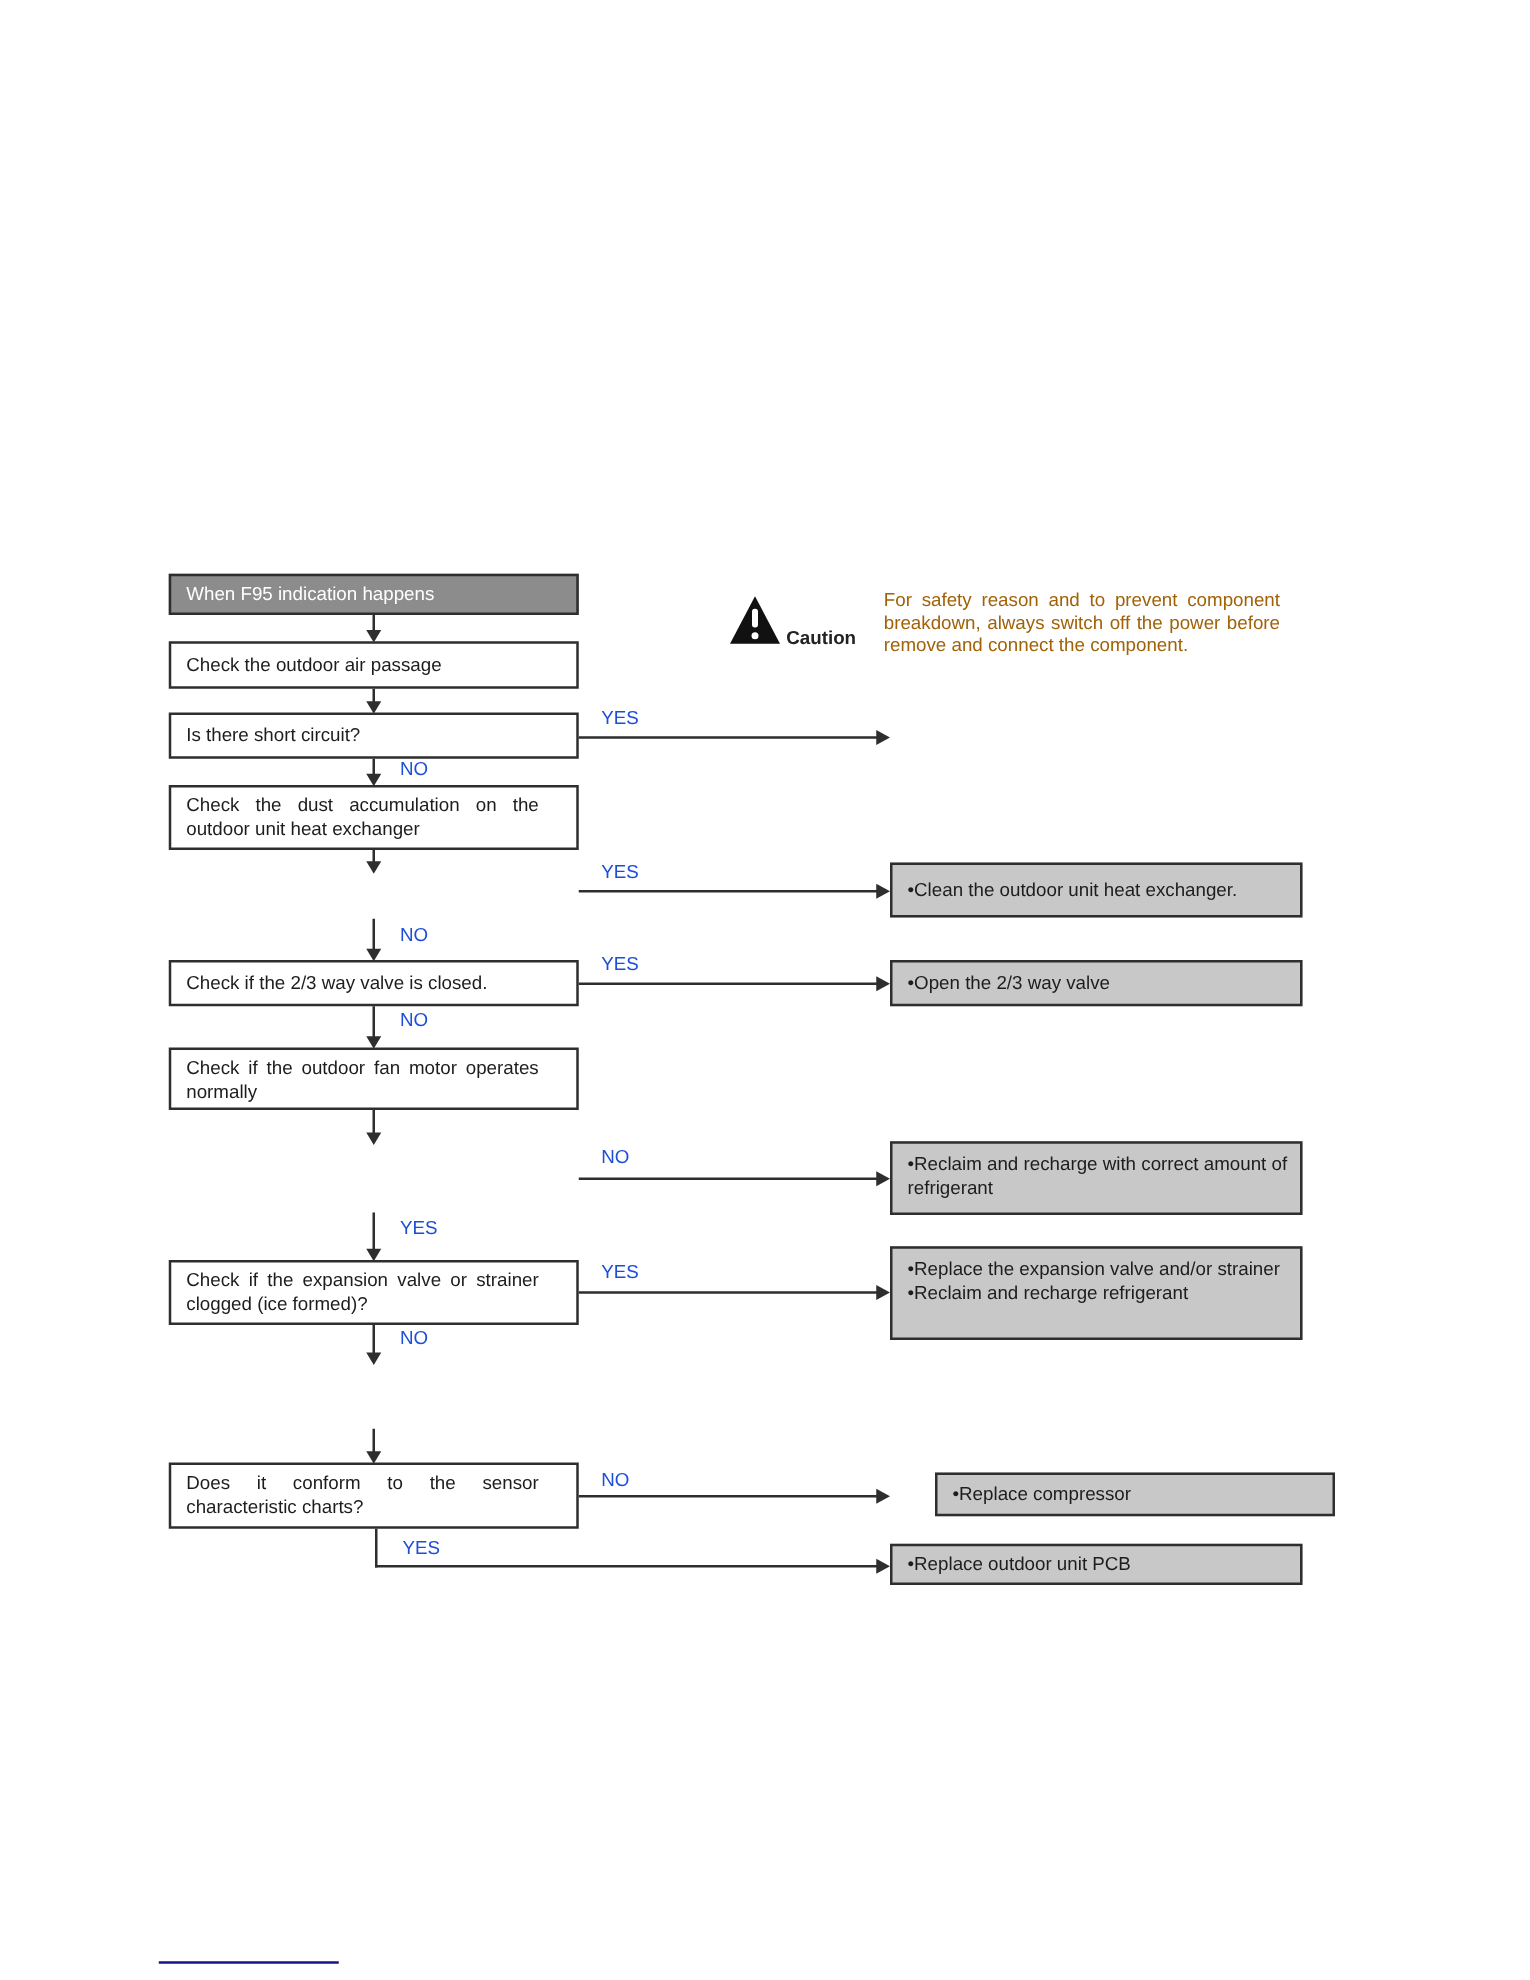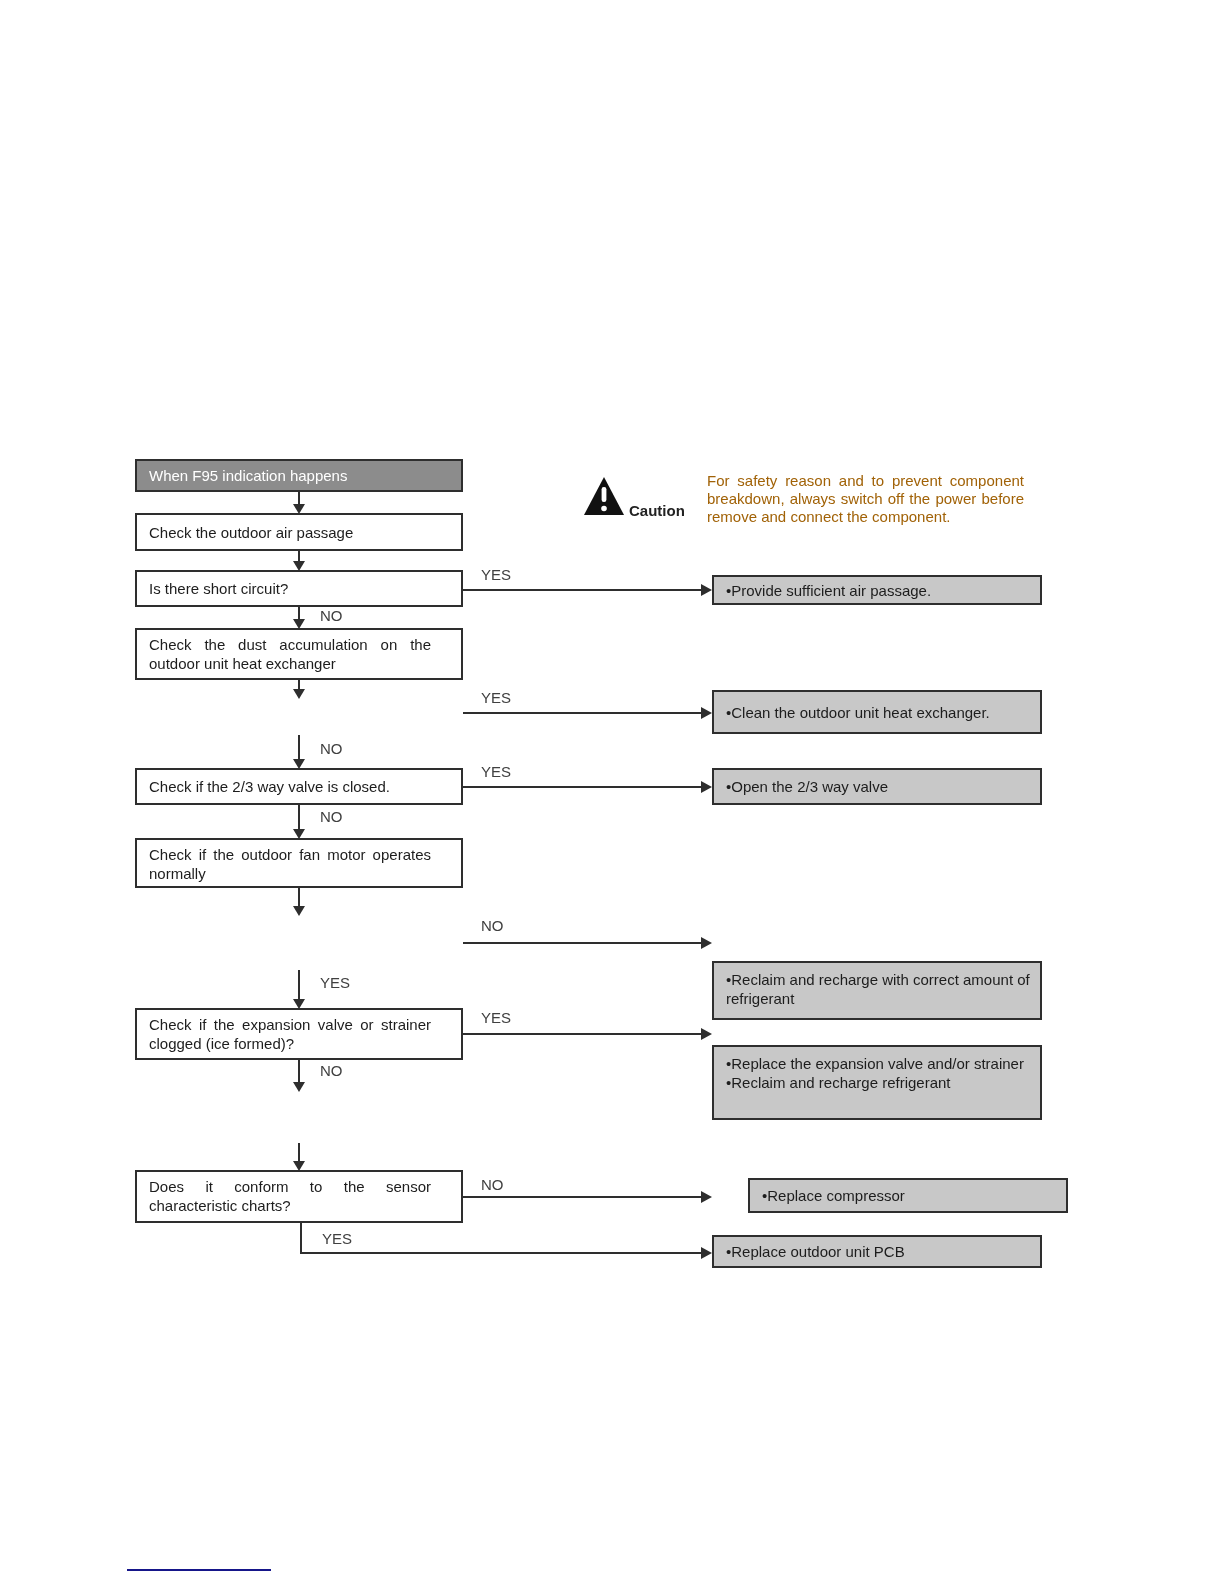--- a/index.html
+++ b/index.html
@@ -4,29 +4,29 @@
 <style>
   html,body { margin:0; padding:0; background:#ffffff; }
   .page { position:relative; width:1224px; height:1584px; background:#ffffff;
           font-family:"Liberation Sans", sans-serif; color:#1d1d1d; overflow:hidden; }
 
   .box { position:absolute; box-sizing:border-box; border:2px solid #2e2e2e; background:#ffffff; font-size:15px; }
   .flexc { display:flex; align-items:center; padding:0 8px 0 12px; }
   .jtext { padding:5px 30px 0 12px; text-align:justify; line-height:19px; }
   .start { background:#8c8c8c; color:#ffffff; }
   .action { background:#c8c8c8; }
-  .action.two { padding:7px 10px 0 12px; line-height:19px;margin-top:48px; }
+  .action.two { padding:7px 10px 0 12px; line-height:19px; }
 
   .vl { position:absolute; width:2px; background:#2e2e2e; }
   .hl { position:absolute; height:2px; background:#2e2e2e; }
   .adown  { position:absolute; width:0; height:0; border-left:6px solid transparent;
             border-right:6px solid transparent; border-top:10px solid #2e2e2e; }
   .aright { position:absolute; width:0; height:0; border-top:6px solid transparent;
             border-bottom:6px solid transparent; border-left:11px solid #2e2e2e; }
-  .lbl { position:absolute; font-size:15px; color:#404040; white-space:nowrap; }
+  .lbl { position:absolute; font-size:15px; color:#1d4ed8; white-space:nowrap; }
 
   .cicon  { position:absolute; left:583px; top:476px; }
   .clabel { position:absolute; left:629px; top:502px; font-size:15px; font-weight:bold; color:#222; }
   .ctext  { position:absolute; left:707px; top:472px; width:317px; margin:0;
             font-size:15px; line-height:18px; text-align:justify; color:#a16207; }
 
   .footer-line { position:absolute; left:127px; top:1569px; width:144px; height:2px; background:#16168a; }
 </style>
 </head>
 <body>
@@ -69,23 +69,20 @@
 
   <div class="box jtext" style="left:135px;top:1008px;width:328px;height:52px">
     <span>Check if the expansion valve or strainer clogged (ice formed)?</span>
   </div>
 
 
   <div class="box jtext" style="left:135px;top:1170px;width:328px;height:53px">
     <span>Does it conform to the sensor characteristic charts?</span>
   </div>
 
-  <div class="box action flexc" style="left:712px;top:575px;width:330px;height:30px">
-    <span>•Provide sufficient air passage.</span>
-  </div>
 
   <div class="box action flexc" style="left:712px;top:690px;width:330px;height:44px">
     <span>•Clean the outdoor unit heat exchanger.</span>
   </div>
 
   <div class="box action flexc" style="left:712px;top:768px;width:330px;height:37px">
     <span>•Open the 2/3 way valve</span>
   </div>
 
   <div class="box action two" style="left:712px;top:913px;width:330px;height:59px">

